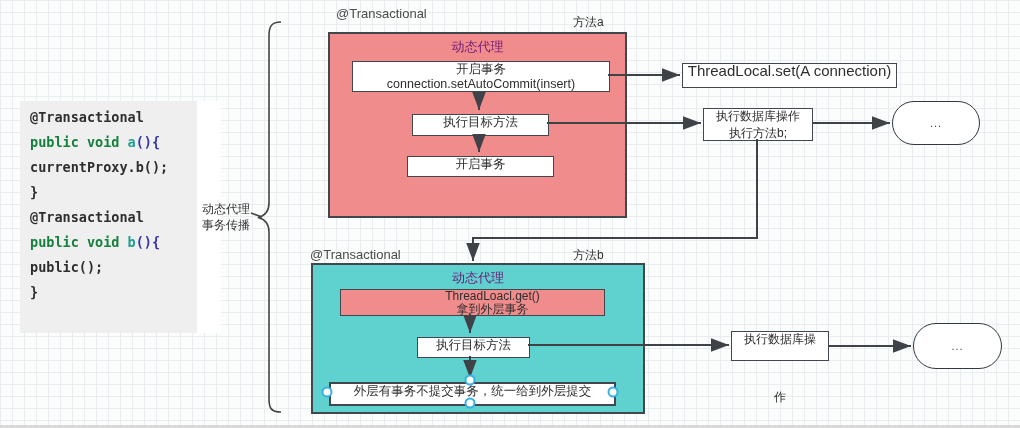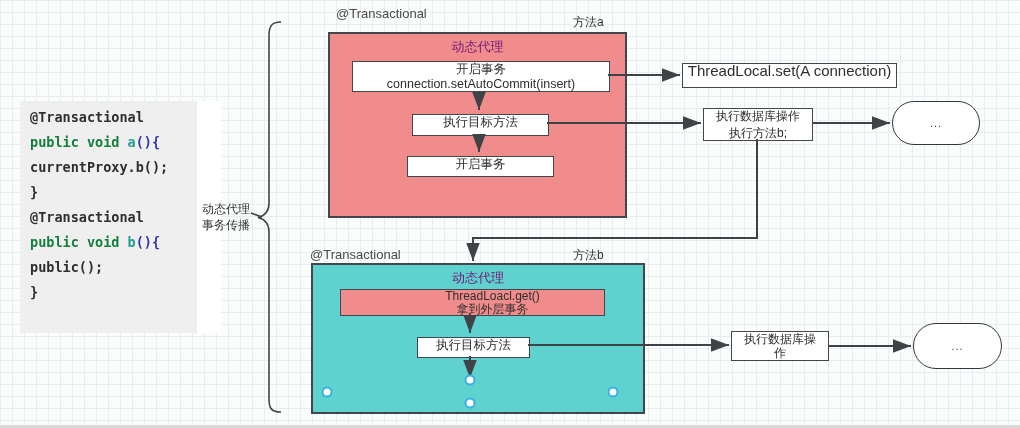--- a/index.html
+++ b/index.html
@@ -54,21 +54,21 @@
   .commit-box-a{left:77px;top:122px;width:147px;height:21px;}
 
   
   .get-box{left:27px;top:24px;width:265px;height:27px;background:var(--salmon);font-size:12px;line-height:13px;padding-left:40px;}
   .exec-box-b{left:104px;top:72px;width:113px;height:21px;}
   .wide-box{left:16px;top:117px;width:287px;height:24px;border-width:2px;}
 
   
   .threadlocal-box{left:682px;top:63px;width:215px;height:25px;font-size:15px;}
   .dbop-a{left:703px;top:108px;width:110px;height:33px;font-size:12px;}
-  .dbop-b{left:731px;top:331px;width:98px;height:30px;font-size:12px;}
+  .dbop-b{left:731px;top:331px;width:98px;height:30px;font-size:12px;gap:44px;}
   .stadium{position:absolute;background:#fff;border:1.5px solid #33383f;border-radius:24px;
     display:flex;align-items:center;justify-content:center;font-size:11px;color:#444;letter-spacing:1px;}
   .stadium-a{left:892px;top:101px;width:88px;height:44px;}
   .stadium-b{left:913px;top:323px;width:89px;height:46px;}
 
   svg.overlay{position:absolute;left:0;top:0;pointer-events:none;}
   .handle{position:absolute;width:11px;height:11px;border:2px solid var(--handle);
     background:#fff;border-radius:50%;transform:translate(-50%,-50%);z-index:5;}
 </style>
 </head>
@@ -127,20 +127,23 @@
 
   <div class="container container-b">
     <div class="container-title">动态代理</div>
     <div class="node get-box">
       <span class="ln">ThreadLoacl.get()</span>
       <span class="ln">拿到外层事务</span>
     </div>
     <div class="node exec-box-b">
       <span class="ln">执行目标方法</span>
     </div>
+    <div class="node wide-box">
+      <span class="ln">外层有事务不提交事务，统一给到外层提交</span>
+    </div>
   </div>
 
   <div class="node dbop-b">
     <span class="ln">执行数据库操</span>
     <span class="ln">作</span>
   </div>
   <div class="stadium stadium-b">
     <span>...</span>
   </div>
 

